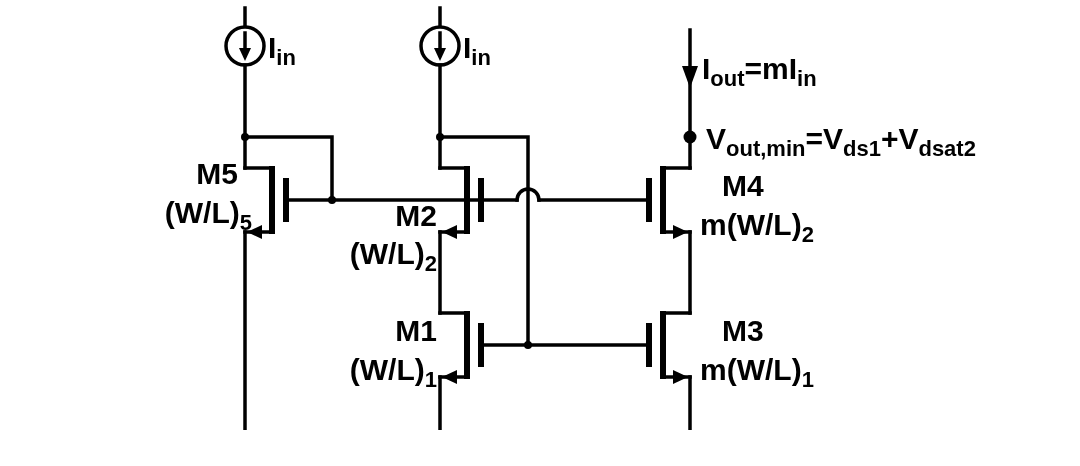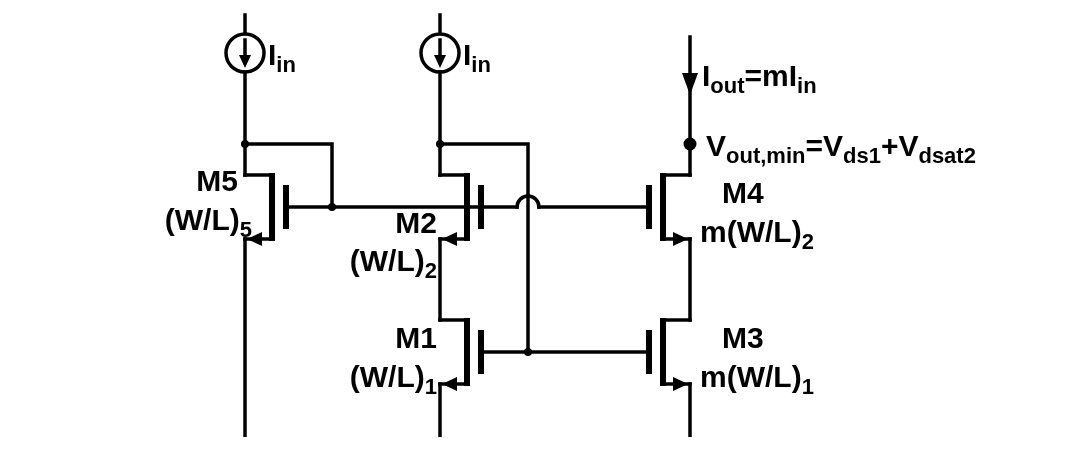--- a/index.html
+++ b/index.html
@@ -1,16 +1,16 @@
 <!DOCTYPE html>
 <html><head>
 <meta charset="utf-8">
 <style>
   html,body{margin:0;padding:0;background:#ffffff;}
-  .stage{position:relative;width:1080px;height:430px;background:#ffffff;overflow:hidden;margin-top:7px;}
+  .stage{position:relative;width:1080px;height:430px;background:#ffffff;overflow:hidden;}
   svg{display:block;}
   .wire{stroke:#000;stroke-width:3.5;fill:none;stroke-linecap:square;stroke-linejoin:miter;}
   .bar{stroke:#000;stroke-width:6;fill:none;stroke-linecap:butt;}
   .fill{fill:#000;stroke:none;}
   .lbl{font-family:"Liberation Sans","DejaVu Sans",sans-serif;font-weight:bold;font-size:30px;fill:#000;}
   .sub{font-size:22px;}
 </style>
 </head>
 <body>
 

